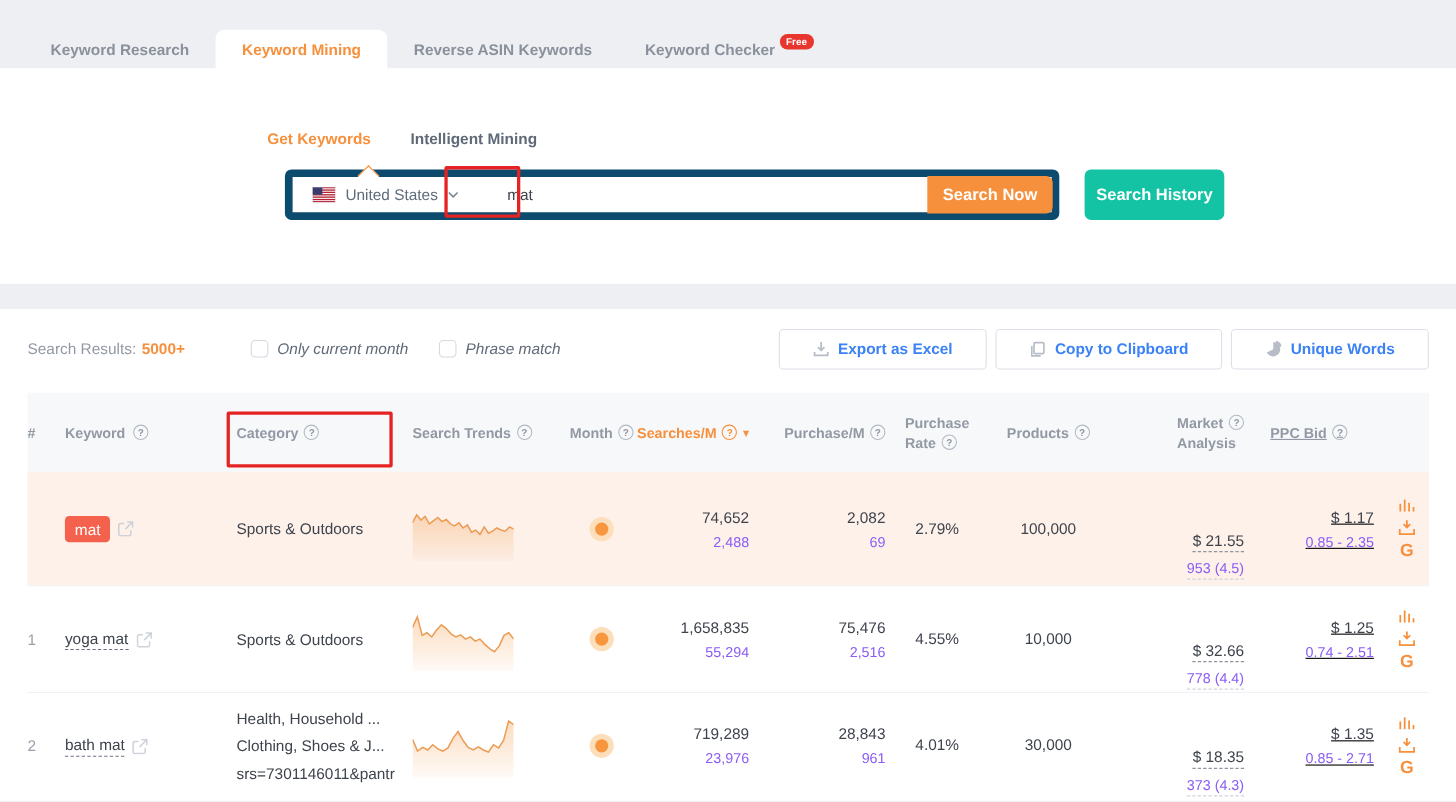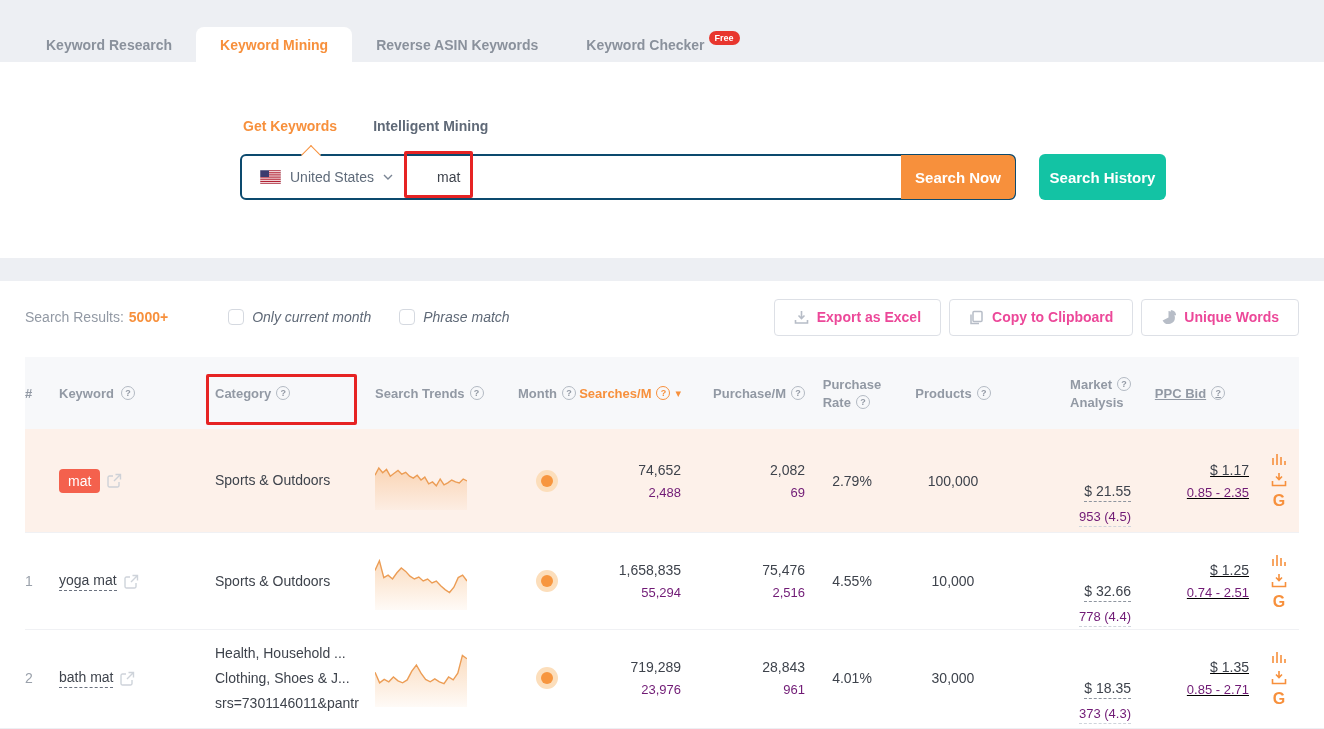--- a/index.html
+++ b/index.html
@@ -14,22 +14,22 @@
   .tab.active { background:#ffffff; color:#f7903c; border-radius:8px 8px 0 0; }
   .free-badge { background:#e8362e; color:#fff; font-size:9px; font-weight:bold; border-radius:8px;
     padding:2px 6px; margin-left:4px; transform:translateY(-7px); display:inline-block; }
 
   
   .panel-search { background:#ffffff; height:196px; padding-left:240px; padding-top:56px; }
   .subtabs { display:flex; gap:36px; margin-left:3px; margin-bottom:20px; }
   .subtab { font-size:14px; font-weight:bold; color:#5f6977; cursor:pointer; }
   .subtab.active { color:#f7903c; }
   .search-row { display:flex; align-items:center; }
-  .search-box { position:relative; display:flex; align-items:stretch; width:776px; height:46px;
-    border:2px solid #0c4a6e; border-radius:6px; background:#fff; }
+  .search-box { position:relative; display:flex; align-items:stretch; width:704px; height:46px;
+    border:7px solid #0c4a6e; border-radius:6px; background:#fff;margin-left:19px; }
   .search-notch { position:absolute; top:-8px; left:62px; width:14px; height:14px; background:#fff;
     border-left:1px solid #f7903c; border-top:1px solid #f7903c; transform:rotate(45deg); }
   .country-select { display:flex; align-items:center; gap:9px; padding:0 18px 0 18px; cursor:pointer; }
   .country-label { font-size:14px; color:#5f6b7a; }
   .query-input { border:none; outline:none; flex:1; font-size:14px; color:#3e434c; padding-left:26px;
     font-family:"Liberation Sans","DejaVu Sans",sans-serif; background:transparent; }
   .btn-search-now { margin:-1px -1px -1px 0; border:none; background:#f7903c; color:#fff; font-size:15px;
     font-weight:bold; width:114px; border-radius:0 6px 6px 0; cursor:pointer; }
   .btn-history { margin-left:23px; border:none; background:#13c3a4; color:#fff; font-size:15px; font-weight:bold;
     width:127px; height:46px; border-radius:6px; cursor:pointer; }
@@ -37,22 +37,22 @@
   
   .panel-results { margin-top:23px; background:#ffffff; height:447px; padding:0 25px; }
   .results-bar { display:flex; align-items:center; height:72px; }
   .results-label { font-size:14px; color:#9299a4; }
   .results-count { font-size:14px; font-weight:bold; color:#f7903c; margin-left:5px; }
   .chk-wrap { display:flex; align-items:center; gap:8px; margin-left:60px; cursor:pointer; }
   .chk-wrap.second { margin-left:28px; }
   .checkbox { width:16px; height:16px; border:1px solid #d5d9e0; border-radius:4px; background:#fff; }
   .chk-label { font-size:14px; color:#5f6977;font-style:italic; }
   .bar-actions { margin-left:auto; display:flex; gap:8px; }
-  .btn-outline { display:flex; align-items:center; gap:8px; height:37px; padding:0 19px; background:#fff;
-    border:1px solid #dde0e6; border-radius:4px; color:#ec4899; font-size:14px; font-weight:bold; cursor:pointer; }
+  .btn-outline { display:flex; align-items:center; gap:8px; height:37px; padding:0 30px; background:#fff;
+    border:1px solid #dde0e6; border-radius:4px; color:#3b82f6; font-size:14px; font-weight:bold; cursor:pointer; }
 
   
   .table { width:100%; }
   .thead { display:flex; align-items:center; background:#f7f8fa; height:72px; margin-top:4px; }
   .th { font-size:13px; font-weight:bold; color:#9299a4; display:flex; align-items:center; gap:5px; }
   .th.orange { color:#f7903c; }
   .th .lines { display:flex; flex-direction:column; gap:3px; }
   .th .lines .l { display:flex; align-items:center; gap:5px; }
   .q { display:inline-flex; align-items:center; justify-content:center; width:14px; height:14px;
     border:1px solid #b3bac3; border-radius:50%; font-size:9px; color:#9299a4; font-weight:bold; flex:0 0 auto; }
@@ -74,21 +74,21 @@
   .c-prod  { width:108px; text-align:center; }
   .c-mkt   { width:124px; text-align:right; }
   .c-ppc   { width:118px; text-align:right;text-decoration:underline; }
   .c-act   { width:40px;  display:flex; flex-direction:column; align-items:center; gap:6px; margin-left:auto; }
 
   .num-txt { font-size:14px; color:#9aa1ab; }
   .kw-badge { background:#f4614d; color:#fff; font-size:14px; border-radius:4px; padding:4px 9px; }
   .kw-link { font-size:14px; color:#3e434c; border-bottom:1px dashed #6b7280; padding-bottom:2px; cursor:pointer; }
   .cat-line { font-size:14px; color:#3e434c; line-height:25px; }
   .val-main { font-size:14px; color:#3e434c; }
-  .val-sub  { font-size:13px; color:#701a75; margin-top:7px; }
+  .val-sub  { font-size:13px; color:#8b5cf6; margin-top:7px; }
   .underdash { border-bottom:1px dashed #8e959f; padding-bottom:2px; display:inline-block; cursor:pointer;margin-top:48px; }
   .underdash-light { border-bottom:1px dashed #cfd4db; padding-bottom:2px; display:inline-block; }
   .dot-outer { width:22px; height:22px; border-radius:50%; background:#fcdebb; display:flex; align-items:center; justify-content:center; }
   .dot-inner { width:12px; height:12px; border-radius:50%; background:#f7963f; }
   .g-letter { color:#f7903c; font-size:16px; font-weight:bold; line-height:1; cursor:pointer; }
   .act-icon { cursor:pointer; display:block; }
 
   .share-icon { opacity:.85; cursor:pointer; }
   .spark { display:block; }
 

